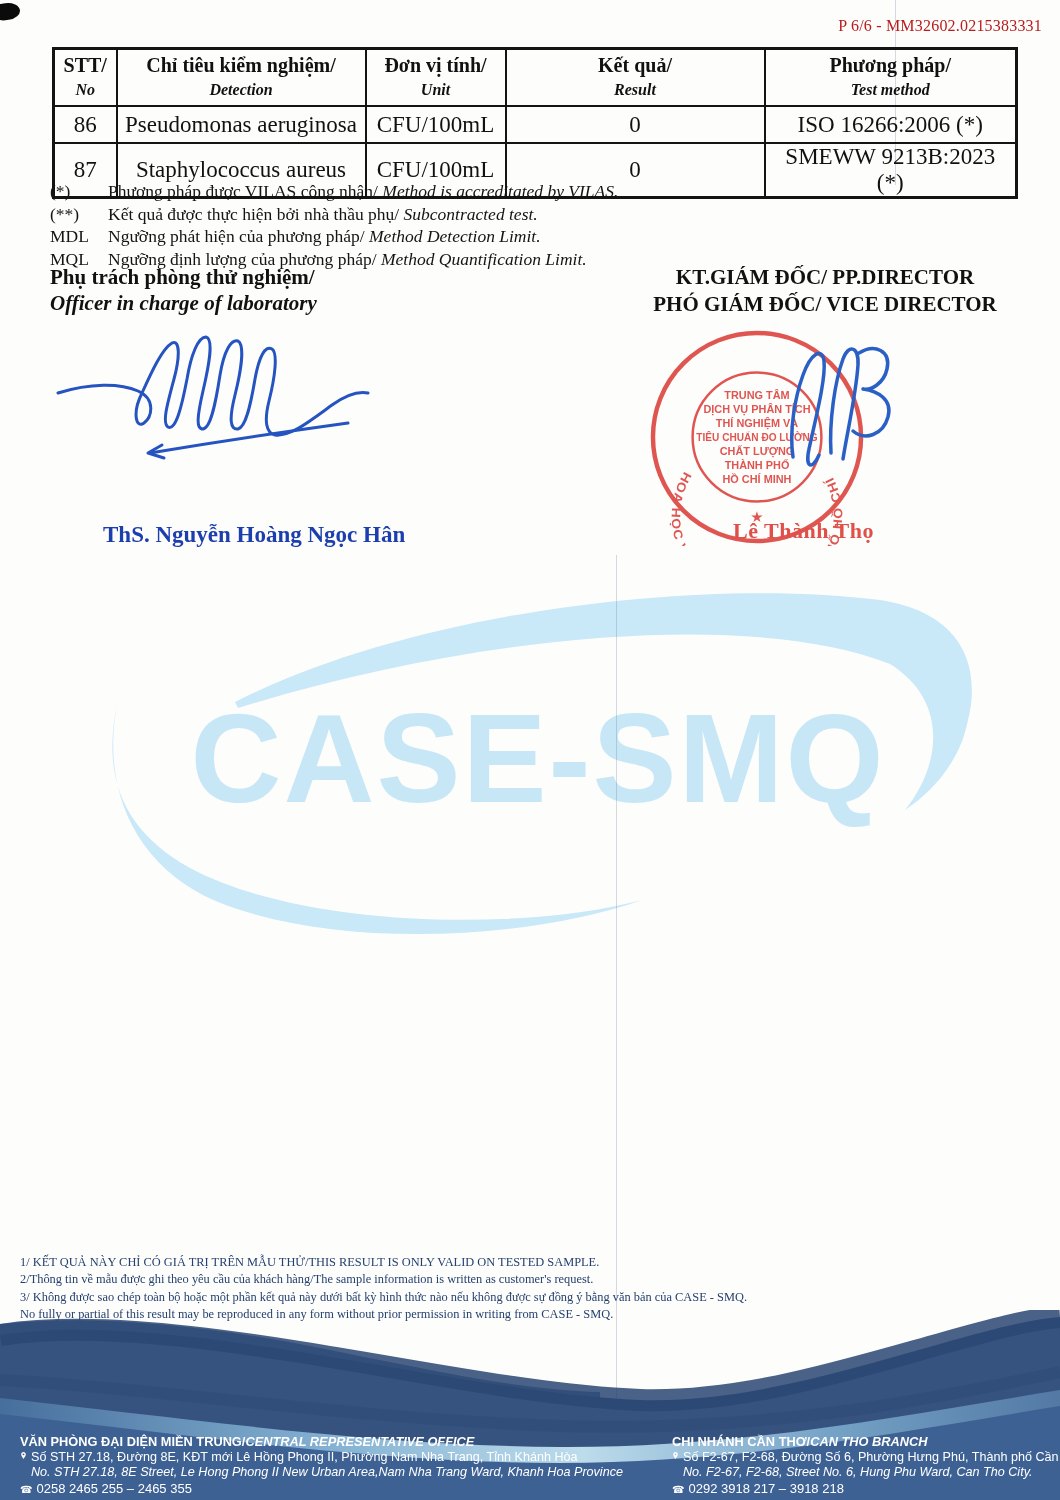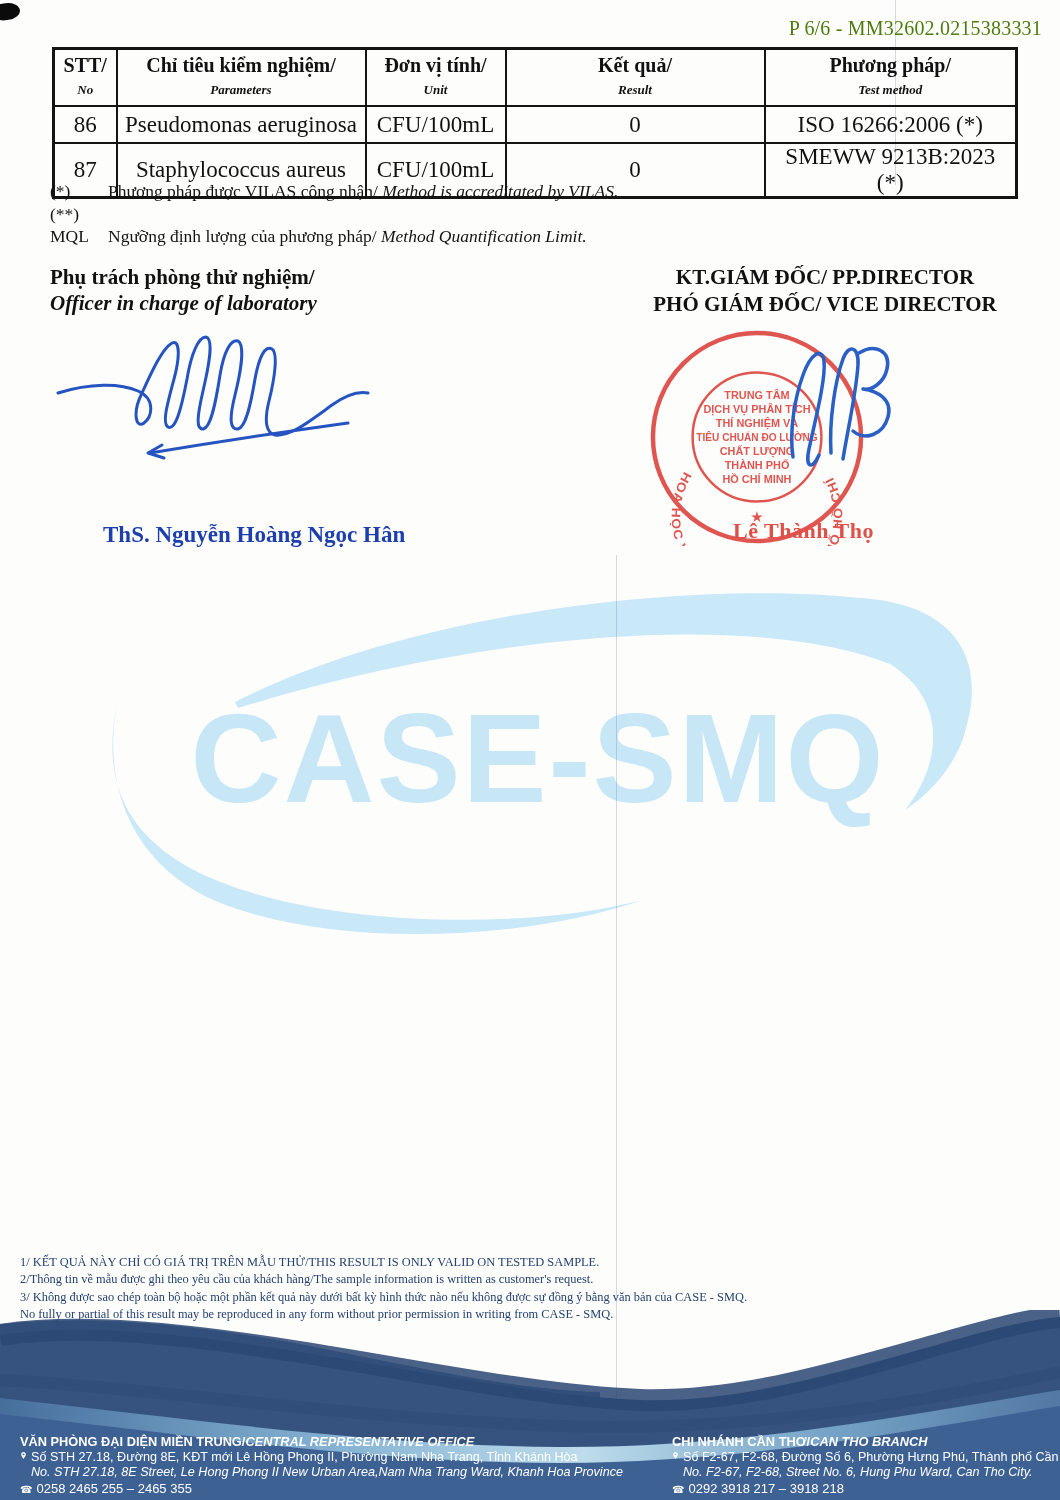--- a/index.html
+++ b/index.html
@@ -1,26 +1,26 @@
 <!DOCTYPE html>
 <html><head>
 <meta charset="utf-8">
 <style>
   html,body{margin:0;padding:0;background:#9a9a9a;}
   #page{position:relative;width:1060px;height:1500px;background:#fdfdfc;overflow:hidden;
         font-family:"Liberation Serif","DejaVu Serif",serif;color:#111;}
   .abs{position:absolute;}
   
-  #page-ref{top:17px;right:18px;font-size:20px;letter-spacing:.2px;color:#4d7c0f;}
+  #page-ref{top:17px;right:18px;font-size:16px;letter-spacing:.2px;color:#b91c1c;}
   
   #results-table{top:47px;left:52px;border-collapse:collapse;table-layout:fixed;background:transparent;}
   #results-table td,#results-table th{border:2px solid #141414;text-align:center;vertical-align:middle;padding:0 4px;}
   #results-table{border:3px solid #141414;}
   #results-table th .vi{display:block;font-weight:bold;font-size:20px;line-height:25px;}
-  #results-table th .en{display:block;font-weight:bold;font-style:italic;font-size:13px;line-height:24px;}
+  #results-table th .en{display:block;font-weight:bold;font-style:italic;font-size:16px;line-height:24px;}
   #results-table td{font-size:23px;height:35px;}
   .col-no{width:63px;} .col-param{width:249px;} .col-unit{width:140px;} .col-result{width:259px;} .col-method{width:252px;}
   #results-table thead th{height:55px;}
   
   #footnotes{top:180px;left:50px;font-size:17.5px;line-height:22.5px;color:#141414;}
   .fn-row{display:flex;}
   .fn-key{width:58px;flex:none;}
   .fn-en{font-style:italic;}
   
   #left-sign-title{top:264px;left:50px;font-weight:bold;font-size:21px;line-height:26px;}
@@ -79,21 +79,21 @@
         <col class="col-method">
     </colgroup>
     <thead>
       <tr>
         <th>
             <span class="vi">STT/</span>
             <span class="en">No</span>
           </th>
         <th>
             <span class="vi">Chỉ tiêu kiểm nghiệm/</span>
-            <span class="en">Parameters</span>
+            <span class="en">Detection</span>
           </th>
         <th>
             <span class="vi">Đơn vị tính/</span>
             <span class="en">Unit</span>
           </th>
         <th>
             <span class="vi">Kết quả/</span>
             <span class="en">Result</span>
           </th>
         <th>
@@ -120,20 +120,25 @@
     </tbody>
   </table>
 
   <div class="abs" id="footnotes" style="z-index:3;">
     <div class="fn-row">
       <span class="fn-key">(*)</span>
       <span><span class="fn-vi">Phương pháp được VILAS công nhận/ </span><span class="fn-en">Method is accreditated by VILAS.</span></span>
     </div>
     <div class="fn-row">
       <span class="fn-key">(**)</span>
+      <span><span class="fn-vi"> Kết quả được thực hiện bởi nhà thầu phụ/ </span><span class="fn-en">Subcontracted test.</span></span>
+    </div>
+    <div class="fn-row">
+      <span class="fn-key">MDL</span>
+      <span><span class="fn-vi">Ngưỡng phát hiện của phương pháp/ </span><span class="fn-en">Method Detection Limit.</span></span>
     </div>
     <div class="fn-row">
       <span class="fn-key">MQL</span>
       <span><span class="fn-vi">Ngưỡng định lượng của phương pháp/ </span><span class="fn-en">Method Quantification Limit.</span></span>
     </div>
   </div>
 
   <div class="abs" id="right-sign-title" style="z-index:3;">
     <div>KT.GIÁM ĐỐC/ PP.DIRECTOR</div>
     <div>PHÓ GIÁM ĐỐC/ VICE DIRECTOR</div>

